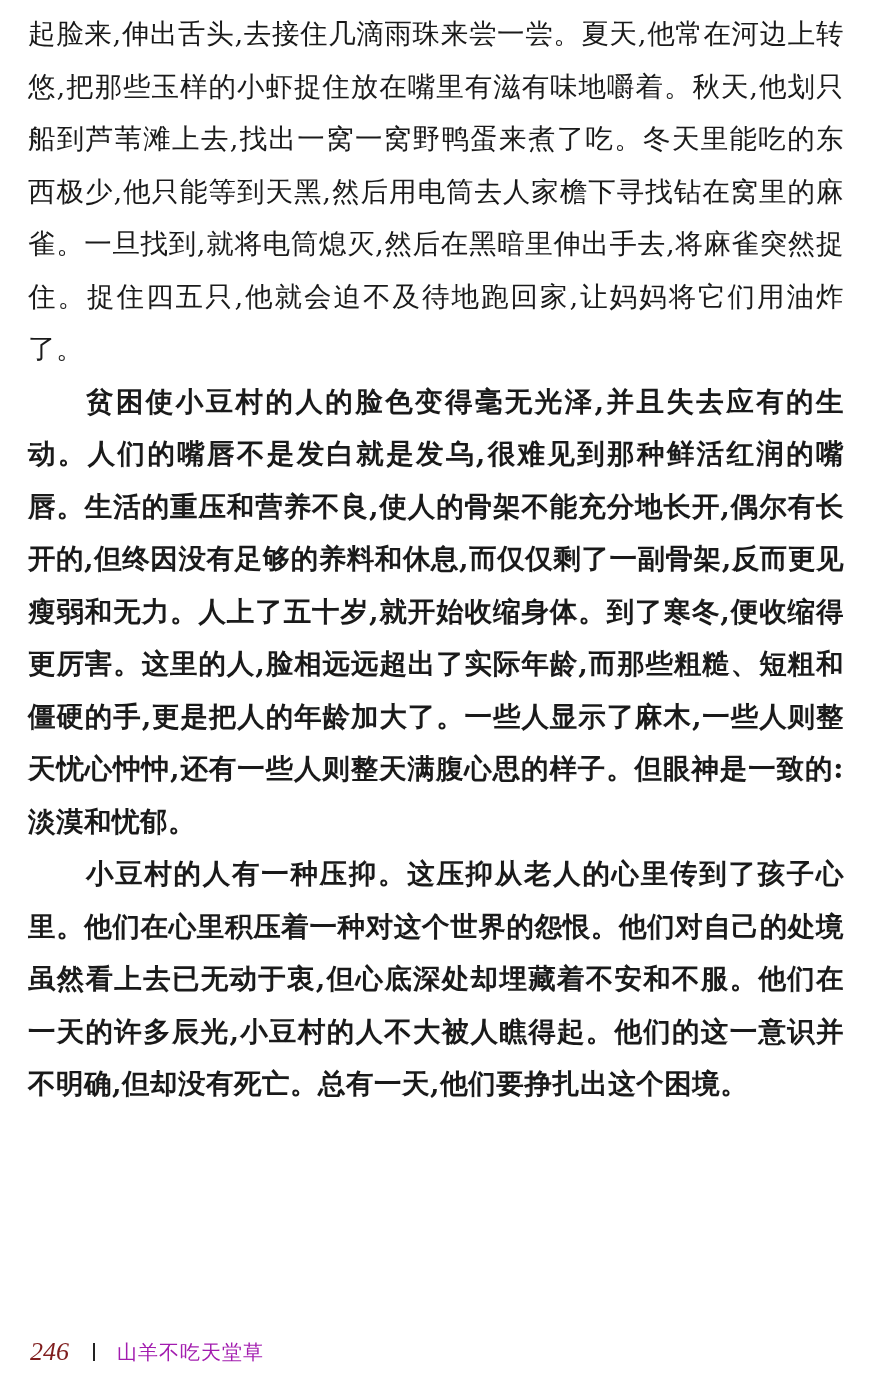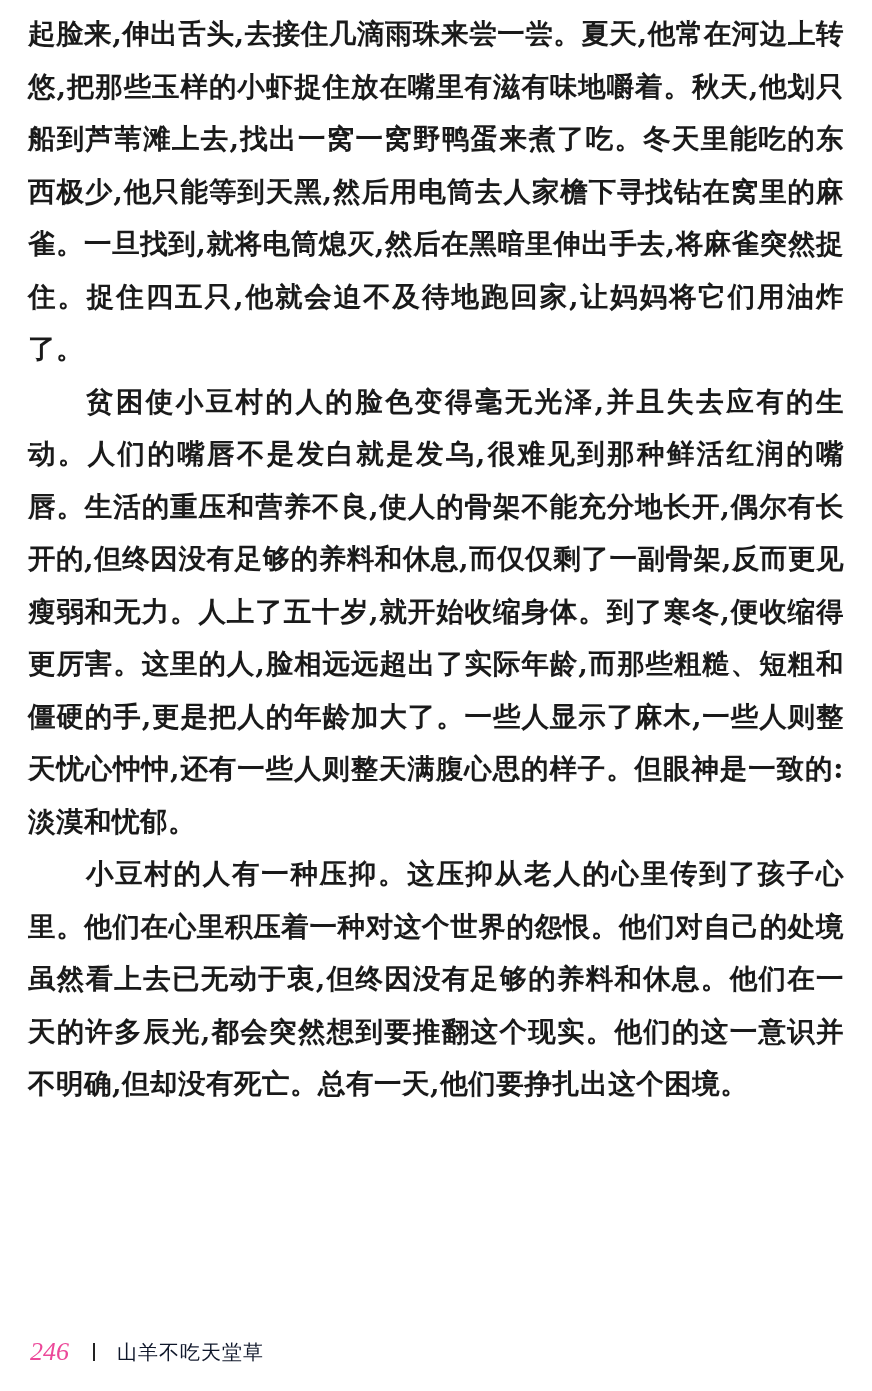--- a/index.html
+++ b/index.html
@@ -1,32 +1,32 @@
 <!DOCTYPE html>
 <html><head>
 <meta charset="utf-8">
 <style>
   html, body { margin:0; padding:0; background:#ffffff; }
   body { width:872px; height:1391px; position:relative; overflow:hidden; color:#1a1a1a;
          font-family: "DejaVu Serif", "Liberation Serif", serif; }
   .page { position:absolute; left:28px; top:0; width:816px; }
   .para { margin:0; font-size:27.5px; line-height:52.5px; text-align:justify; letter-spacing:0.5px; }
-  .p1 { margin-top:7px;font-weight:bold; }
+  .p1 { margin-top:7px; }
   .indent { text-indent:58px;font-weight:bold; }
   .footer { position:absolute; left:30px; top:1334px; height:36px; display:flex; align-items:center; }
-  .pagenum { font-family:"Liberation Serif", serif; font-style:italic; font-size:26px; color:#ec4899; }
+  .pagenum { font-family:"Liberation Serif", serif; font-style:italic; font-size:26px; color:#7f1d1d; }
   .sep { width:2px; height:18px; background:#222; margin:0 22px 0 24px; }
-  .booktitle { font-family:Liberation Serif, serif; font-size:20px; color:#0f172a; letter-spacing:1px; }
+  .booktitle { font-family:Liberation Serif, serif; font-size:20px; color:#a21caf; letter-spacing:1px; }
 </style>
 </head>
 <body>
 
 <div class="page">
   <p class="para p1">起脸来,伸出舌头,去接住几滴雨珠来尝一尝。夏天,他常在河边上转悠,把那些玉样的小虾捉住放在嘴里有滋有味地嚼着。秋天,他划只船到芦苇滩上去,找出一窝一窝野鸭蛋来煮了吃。冬天里能吃的东西极少,他只能等到天黑,然后用电筒去人家檐下寻找钻在窝里的麻雀。一旦找到,就将电筒熄灭,然后在黑暗里伸出手去,将麻雀突然捉住。捉住四五只,他就会迫不及待地跑回家,让妈妈将它们用油炸了。</p>
   <p class="para indent">贫困使小豆村的人的脸色变得毫无光泽,并且失去应有的生动。人们的嘴唇不是发白就是发乌,很难见到那种鲜活红润的嘴唇。生活的重压和营养不良,使人的骨架不能充分地长开,偶尔有长开的,但终因没有足够的养料和休息,而仅仅剩了一副骨架,反而更见瘦弱和无力。人上了五十岁,就开始收缩身体。到了寒冬,便收缩得更厉害。这里的人,脸相远远超出了实际年龄,而那些粗糙、短粗和僵硬的手,更是把人的年龄加大了。一些人显示了麻木,一些人则整天忧心忡忡,还有一些人则整天满腹心思的样子。但眼神是一致的:淡漠和忧郁。</p>
-  <p class="para indent">小豆村的人有一种压抑。这压抑从老人的心里传到了孩子心里。他们在心里积压着一种对这个世界的怨恨。他们对自己的处境虽然看上去已无动于衷,但终因没有足够的养料和休息。他们在一天的许多辰光,都会突然想到要推翻这个现实。他们的这一意识并不明确,但却没有死亡。总有一天,他们要挣扎出这个困境。</p>
+  <p class="para indent">小豆村的人有一种压抑。这压抑从老人的心里传到了孩子心里。他们在心里积压着一种对这个世界的怨恨。他们对自己的处境虽然看上去已无动于衷,但心底深处却埋藏着不安和不服。他们在一天的许多辰光,小豆村的人不大被人瞧得起。他们的这一意识并不明确,但却没有死亡。总有一天,他们要挣扎出这个困境。</p>
 </div>
 
 <div class="footer">
   <span class="pagenum">246</span>
   <span class="sep"></span>
   <span class="booktitle">山羊不吃天堂草</span>
 </div>
 
 </body></html>

